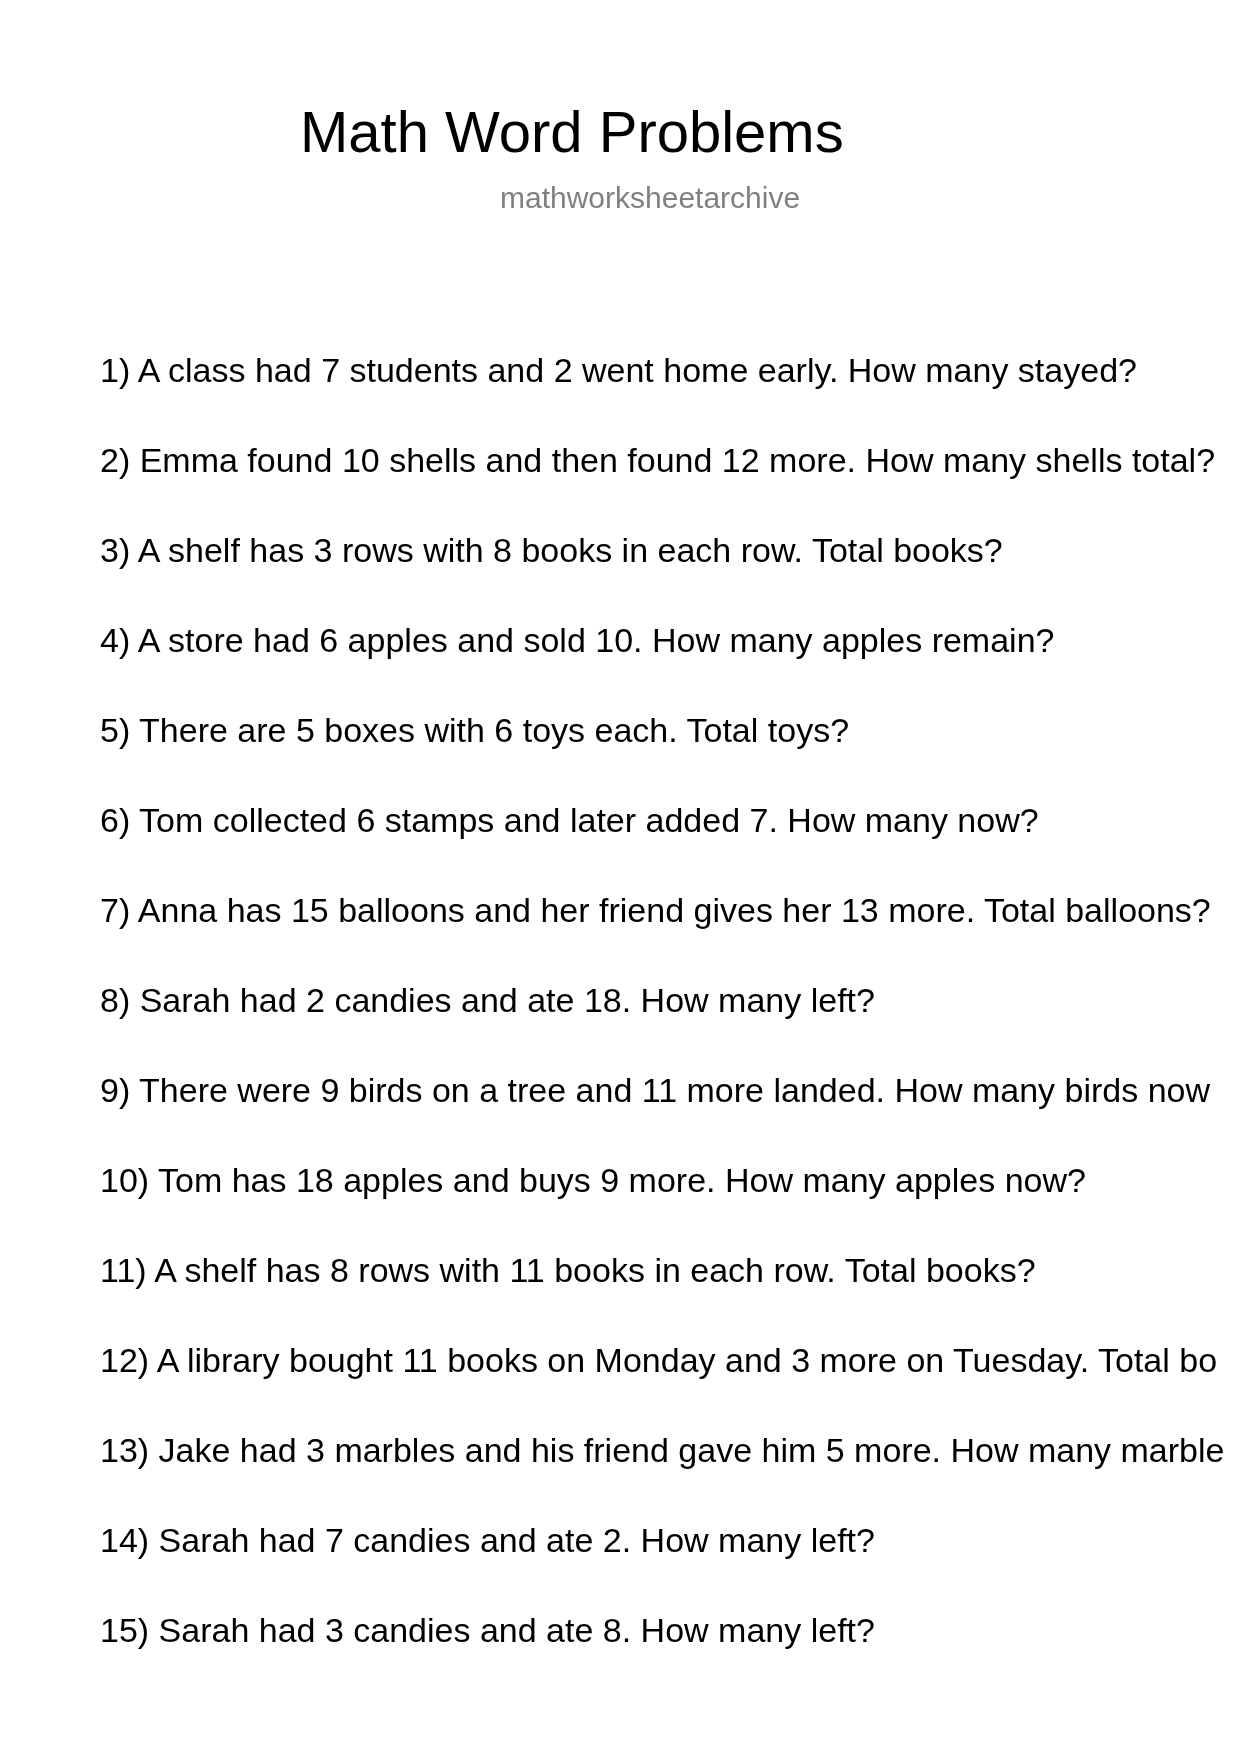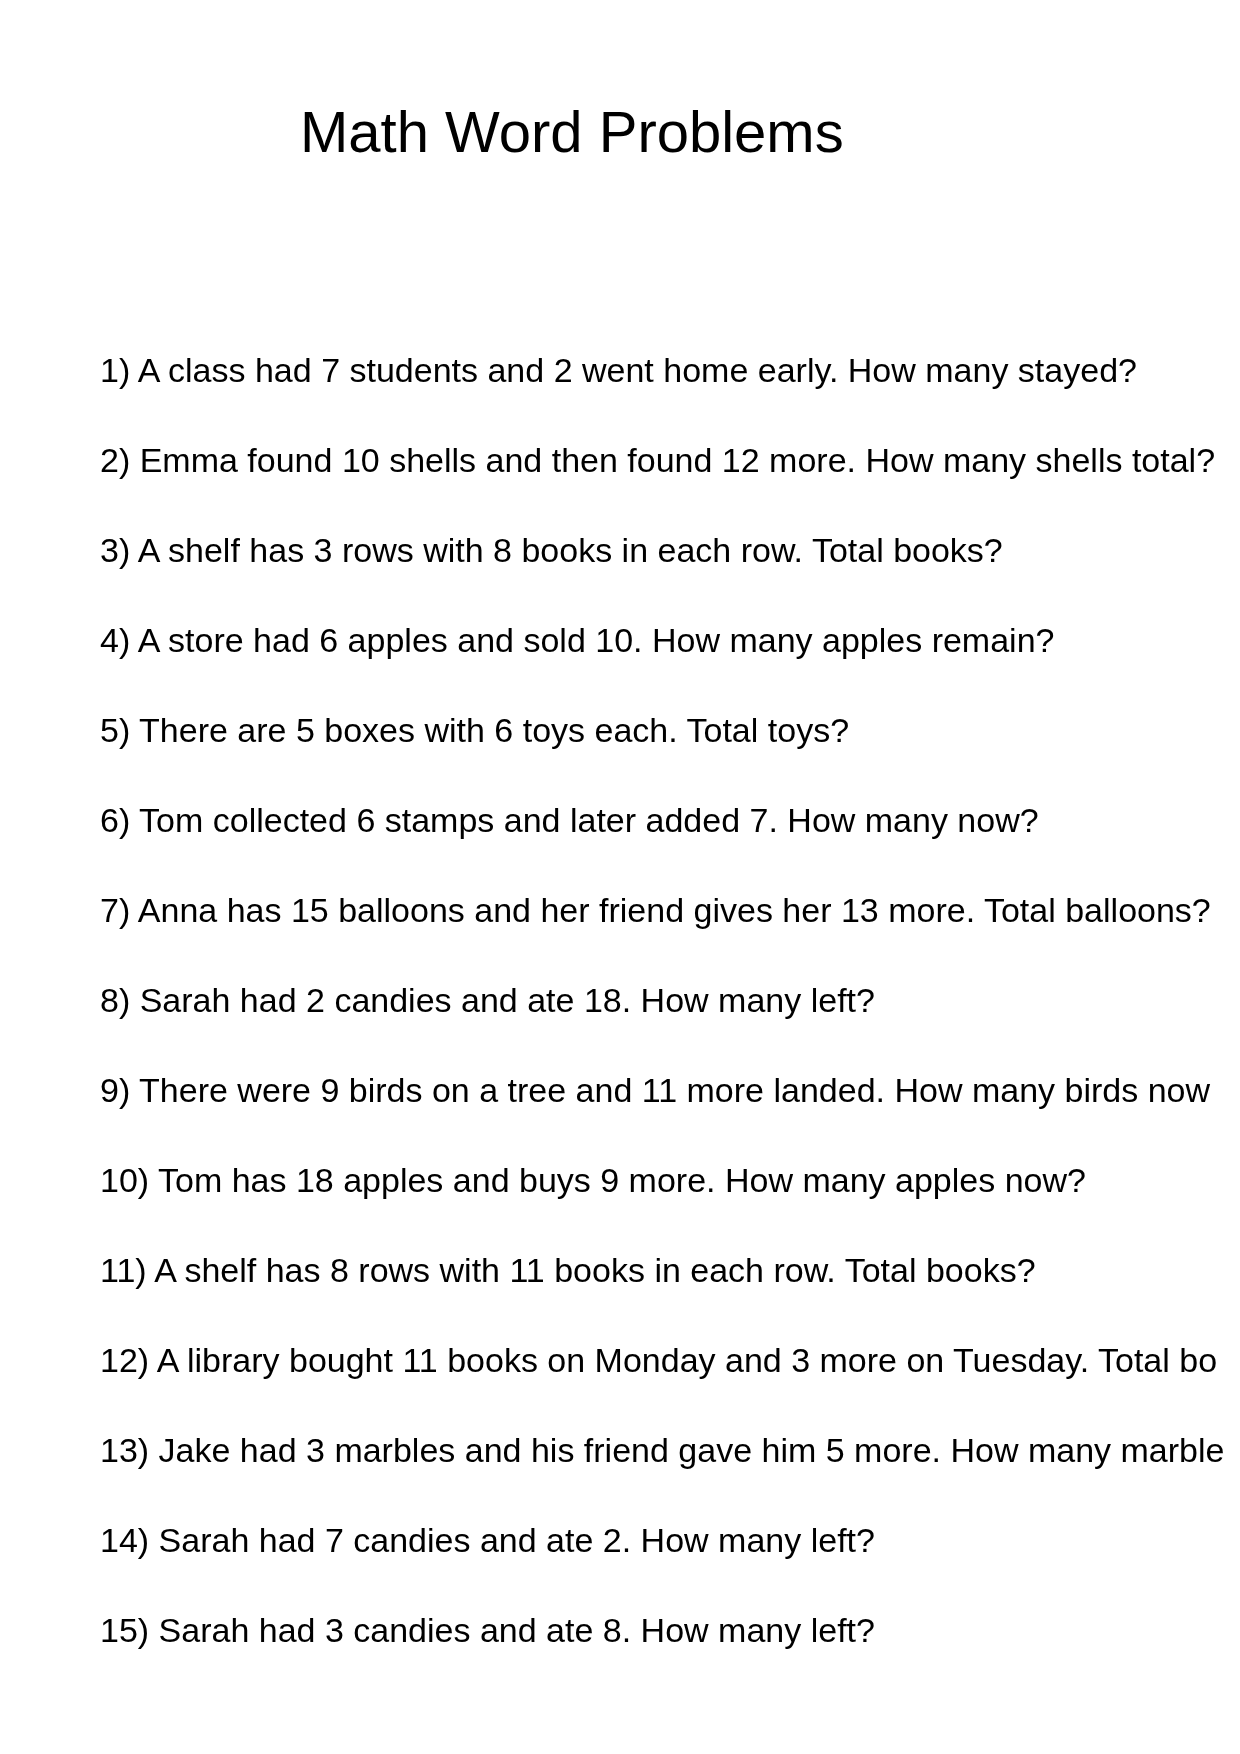--- a/index.html
+++ b/index.html
@@ -59,20 +59,21 @@
       height: 90px;
       white-space: nowrap;
       color: #000000;
     }
   </style>
 </head>
 <body>
 
 <div class="page">
   <h1 class="title">Math Word Problems</h1>
+  <div class="subtitle">mathworksheetarchive</div>
 
   <ol class="problems">
     <li class="problem">1) A class had 7 students and 2 went home early. How many stayed?</li>
     <li class="problem">2) Emma found 10 shells and then found 12 more. How many shells total?</li>
     <li class="problem">3) A shelf has 3 rows with 8 books in each row. Total books?</li>
     <li class="problem">4) A store had 6 apples and sold 10. How many apples remain?</li>
     <li class="problem">5) There are 5 boxes with 6 toys each. Total toys?</li>
     <li class="problem">6) Tom collected 6 stamps and later added 7. How many now?</li>
     <li class="problem">7) Anna has 15 balloons and her friend gives her 13 more. Total balloons?</li>
     <li class="problem">8) Sarah had 2 candies and ate 18. How many left?</li>

